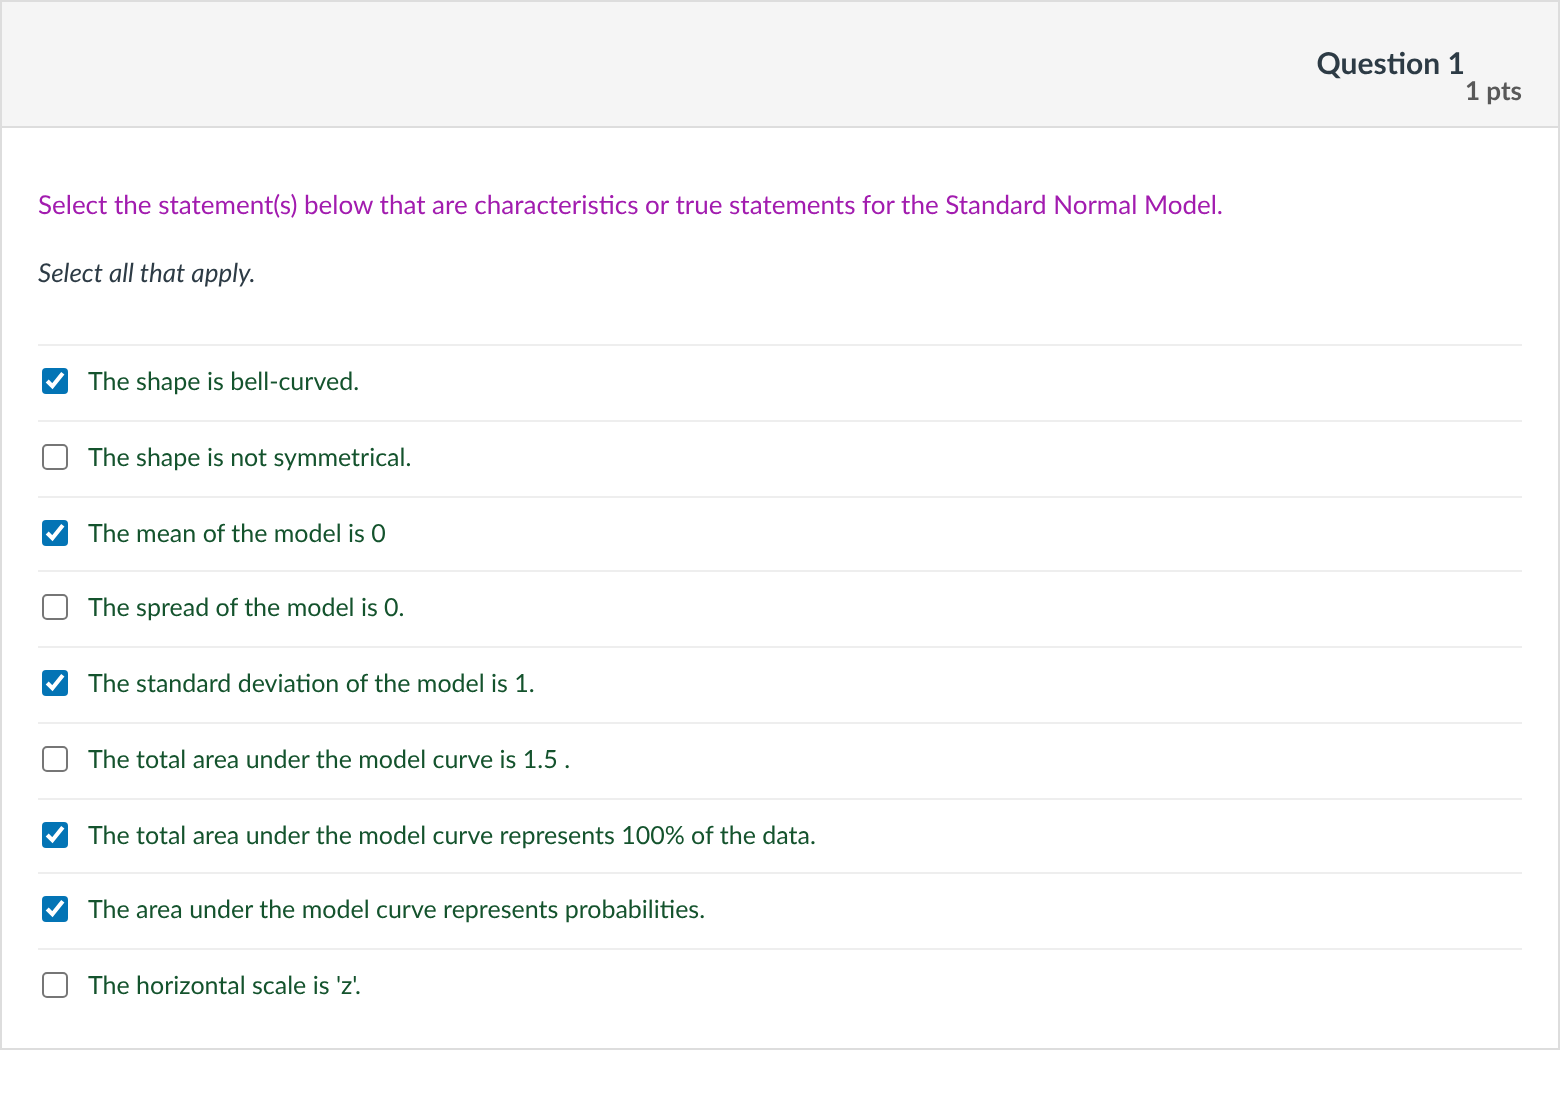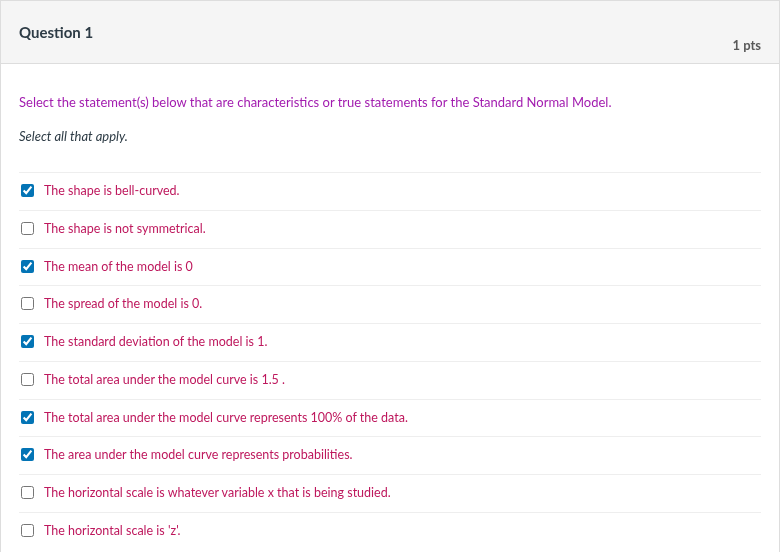--- a/index.html
+++ b/index.html
@@ -13,21 +13,21 @@
       color: #2d3b45;
       background: #fff;
       width: 780px;
     }
     .question-container {
       border: 1px solid #ddd;
       border-top: none;
     }
     .question-header {
       display: flex;
-      justify-content: space-between;
+      justify-content: flex-end;
       align-items: center;
       padding: 10px 18px;
       background: #f5f5f5;
       border-bottom: 1px solid #ddd;
       border-top: 1px solid #ddd;
     }
     .question-title {
       font-weight: 700;
       font-size: 15px;
       color: #2d3b45;
@@ -67,21 +67,21 @@
     .answer-item input[type="checkbox"] {
       margin-right: 10px;
       margin-top: 2px;
       width: 13px;
       height: 13px;
       accent-color: #0374b5;
       flex-shrink: 0;
     }
     .answer-label {
       font-size: 12.5px;
-      color: #be185d;
+      color: #14532d;
       line-height: 1.5;
     }
   </style>
 </head>
 <body>
 
 <div class="question-container">
   <div class="question-header">
     <span class="question-title">Question 1</span>
     <span class="question-points">1 pts</span>
@@ -117,21 +117,17 @@
         <li class="answer-item">
           <input type="checkbox" checked="" style="">
           <div><span class="answer-label">The total area under the model curve represents 100% of the data.</span></div>
         </li>
         <li class="answer-item">
           <input type="checkbox" checked="" style="">
           <div><span class="answer-label">The area under the model curve represents probabilities.</span></div>
         </li>
         <li class="answer-item">
           <input type="checkbox" style="">
-          <div><span class="answer-label">The horizontal scale is whatever variable x that is being studied.</span></div>
-        </li>
-        <li class="answer-item">
-          <input type="checkbox" style="">
           <div><span class="answer-label">The horizontal scale is 'z'.</span></div>
         </li>
       </ul>
   </div>
 </div>
 
 </body></html>

